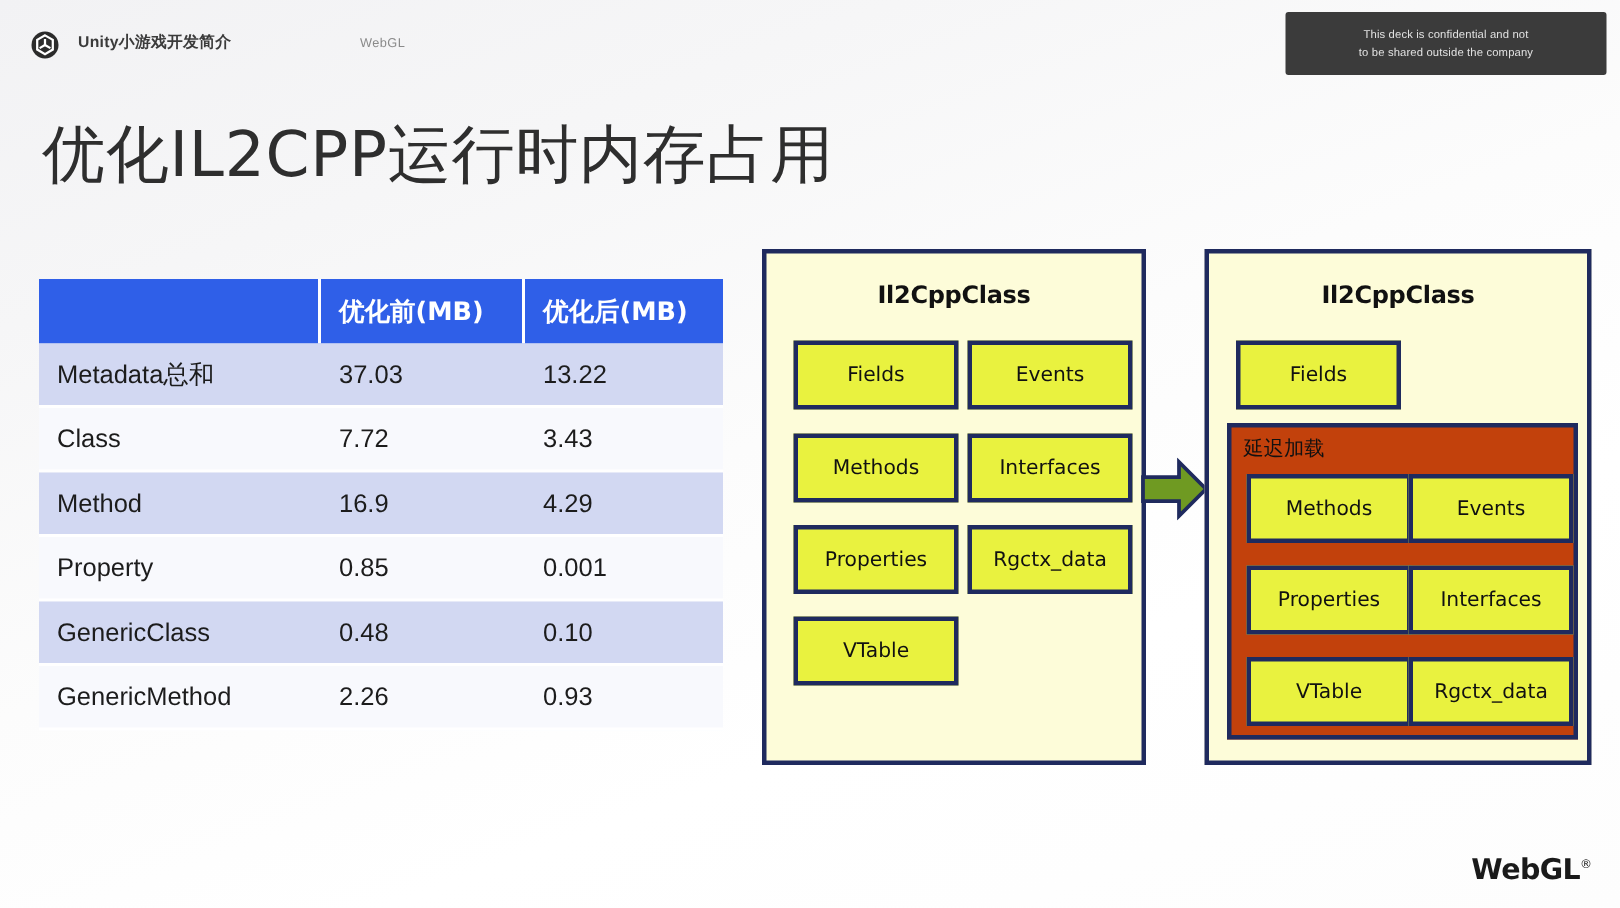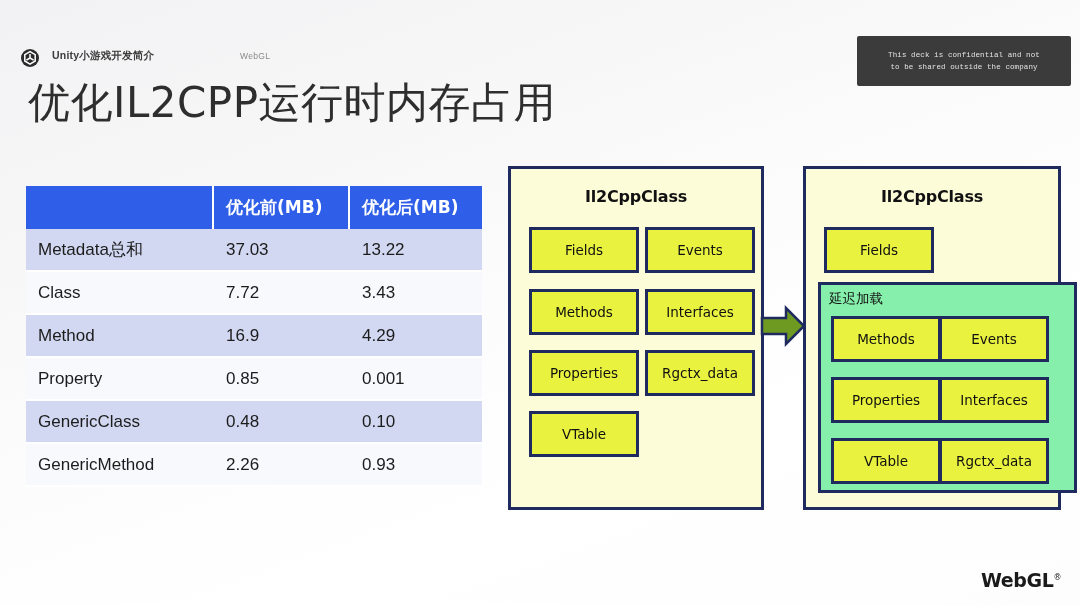--- a/index.html
+++ b/index.html
@@ -20,21 +20,20 @@
     background: linear-gradient(160deg, #f2f2f4 0%, #f6f6f7 22%, #fcfcfc 48%, #ffffff 70%, #fdfdfd 100%);
     overflow: hidden;
   }
 
   
   #slide-header {
     position: absolute;
     left: 0; top: 0;
     width: 1080px;
     height: 48px;
-    margin-top: 28px;
   }
   .unity-mark {
     position: absolute;
     left: 20px;
     top: 20px;
     width: 20px;
     height: 20px;
   }
   .deck-name {
     position: absolute;
@@ -53,27 +52,26 @@
     font-size: 8.5px;
     color: #8a8a8a;
     letter-spacing: 0.3px;
     white-space: nowrap;
   }
   #confidential-box {
     position: absolute;
     right: 9px;
     top: 8px;
     width: 214px;
-    height: 50px;
+    height: 42px;
     background: #3b3b3b;
     border-radius: 2px;
     display: flex;
     align-items: center;
     justify-content: center;
-    font-family: Liberation Mono, monospace;
   }
   #confidential-box .cline {
     font-size: 7.5px;
     color: #e2e2e2;
     text-align: center;
     line-height: 12px;
     letter-spacing: 0.1px;
   }
 
   
@@ -186,23 +184,22 @@
     top: 58px;
     width: 104px;
     height: 40px;
   }
   #lazy-box {
     position: absolute;
     left: 12px;
     top: 113px;
     width: 228px;
     height: 205px;
-    background: #86efac;
+    background: #c2410c;
     border: 3px solid #1f2a5e;
-    padding-left: 25px;
   }
   #lazy-label {
     position: absolute;
     left: 8px;
     top: 5px;
     font-size: 13.5px;
     color: #111111;
     font-family: "DejaVu Sans", "Liberation Sans", sans-serif;
     white-space: nowrap;
   }

